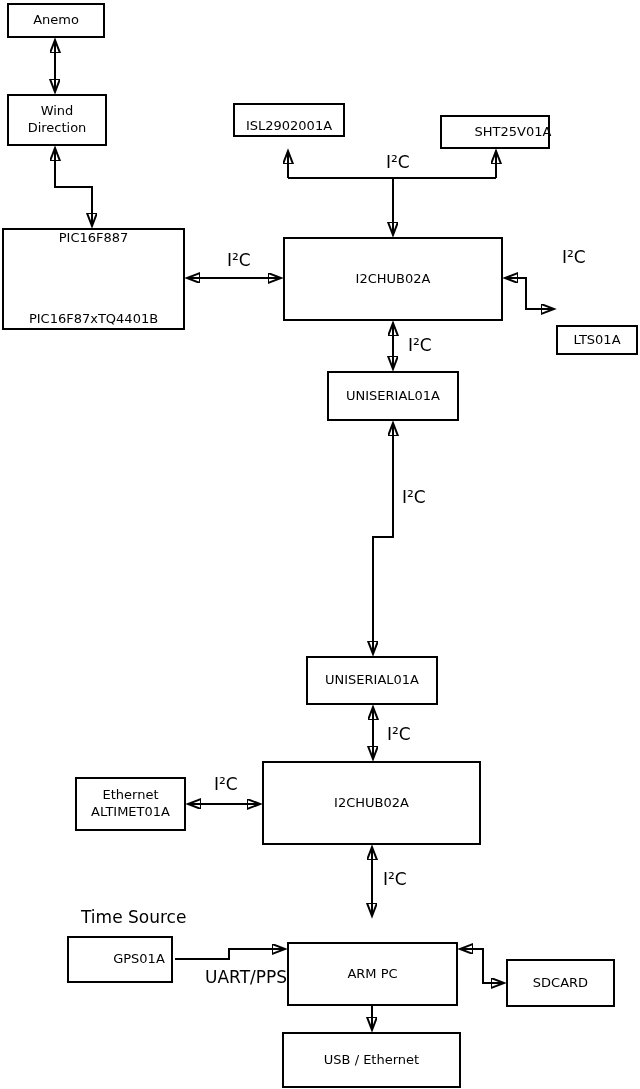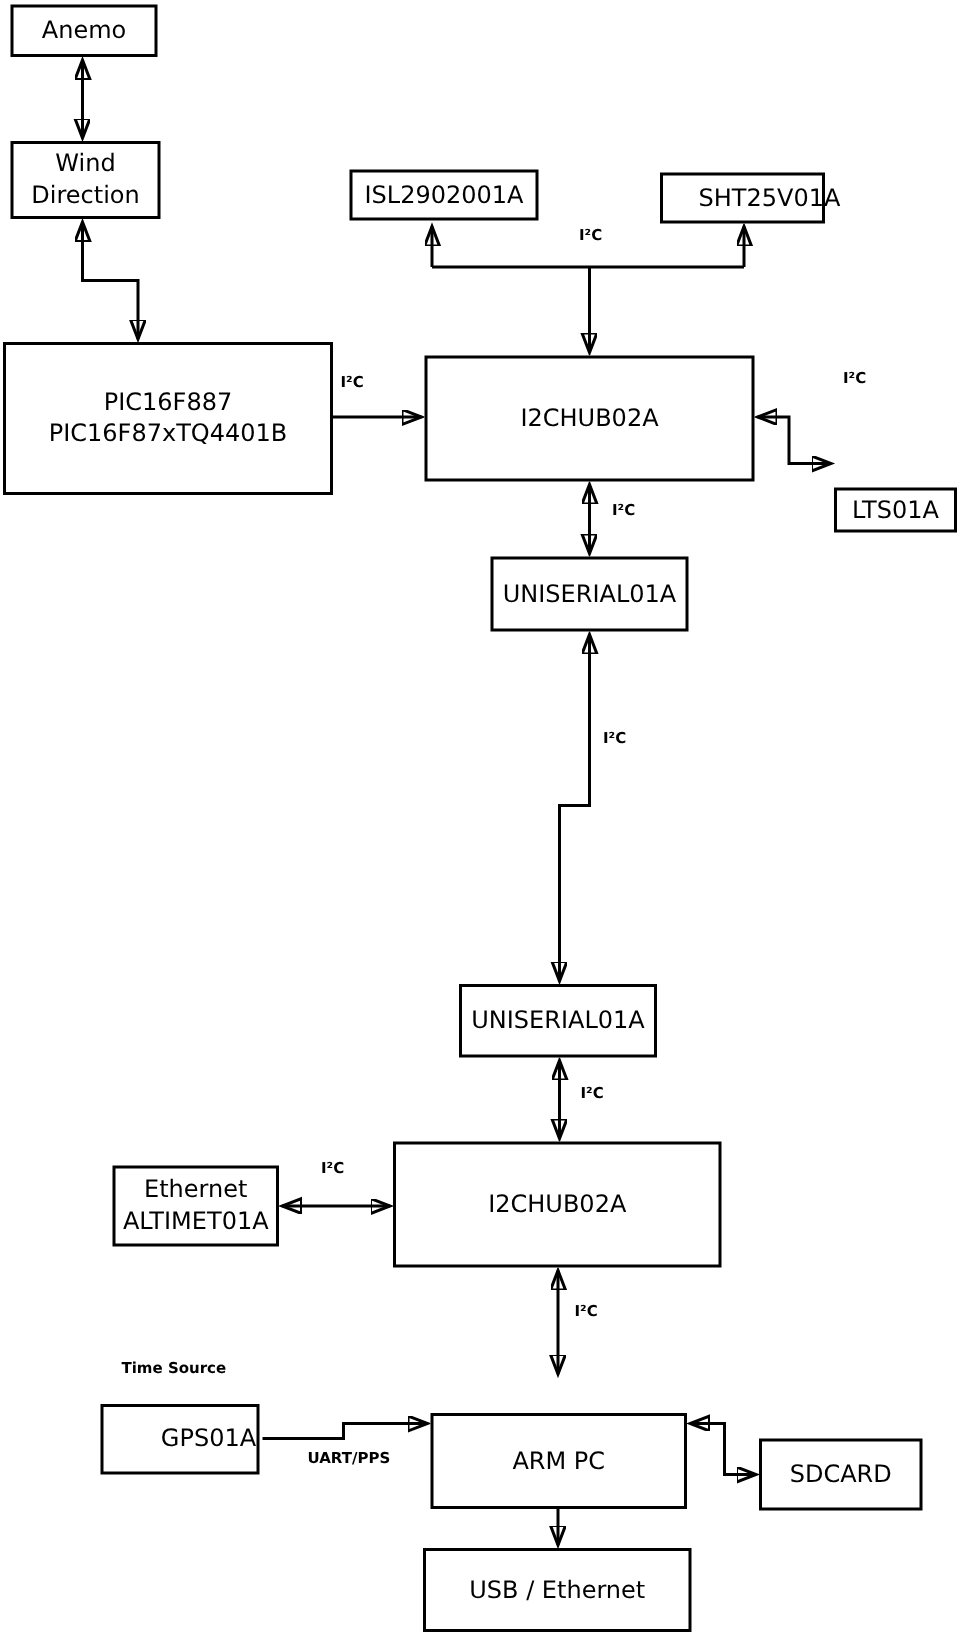--- a/index.html
+++ b/index.html
@@ -7,23 +7,23 @@
     position:relative; width:640px; height:1089px; background:#ffffff;
     font-family:"DejaVu Sans","Liberation Sans",sans-serif; color:#000000;
     overflow:hidden;
   }
   .wires { position:absolute; left:0; top:0; width:640px; height:1089px; }
   .wires path { stroke:#000000; stroke-width:2; fill:none; }
   .node {
     position:absolute; box-sizing:border-box; border:2px solid #000000;
     background:#ffffff; display:flex; flex-direction:column;
     align-items:center; justify-content:center; text-align:center;
-    font-size:16px; line-height:1.3; white-space:nowrap;
+    font-size:13px; line-height:1.3; white-space:nowrap;
   }
-  .flabel { position:absolute; font-size:10px; white-space:nowrap;font-weight:bold; }
+  .flabel { position:absolute; font-size:17px; white-space:nowrap; }
 </style>
 </head>
 <body>
 
 <div class="canvas">
 
   <svg class="wires" viewBox="0 0 640 1089">
     <defs>
       <marker id="arrow" markerUnits="userSpaceOnUse" markerWidth="16" markerHeight="12" refX="13" refY="5" orient="auto-start-reverse">
         <path d="M0,0 L13,5 L0,10 Z" fill="#000000" stroke="none"></path>
@@ -49,26 +49,26 @@
 
   <div class="node" style="left:7px; top:3px; width:98px; height:35px;">
     <span>Anemo</span>
   </div>
 
   <div class="node" style="left:7px; top:94px; width:100px; height:52px;">
     <span>Wind</span>
     <span>Direction</span>
   </div>
 
-  <div class="node" style="left:2px; top:228px; width:220px; height:102px;">
+  <div class="node" style="left:2px; top:228px; width:183px; height:102px;justify-content:space-between;">
     <span>PIC16F887</span>
     <span>PIC16F87xTQ4401B</span>
   </div>
 
-  <div class="node" style="left:233px; top:113px; width:126px; height:34px;">
+  <div class="node" style="left:233px; top:103px; width:112px; height:34px;justify-content:flex-end;">
     <span>ISL2902001A</span>
   </div>
 
   <div class="node" style="left:440px; top:115px; width:110px; height:34px;padding-left:36px;">
     <span>SHT25V01A</span>
   </div>
 
   <div class="node" style="left:283px; top:237px; width:220px; height:84px;">
     <span>I2CHUB02A</span>
   </div>

